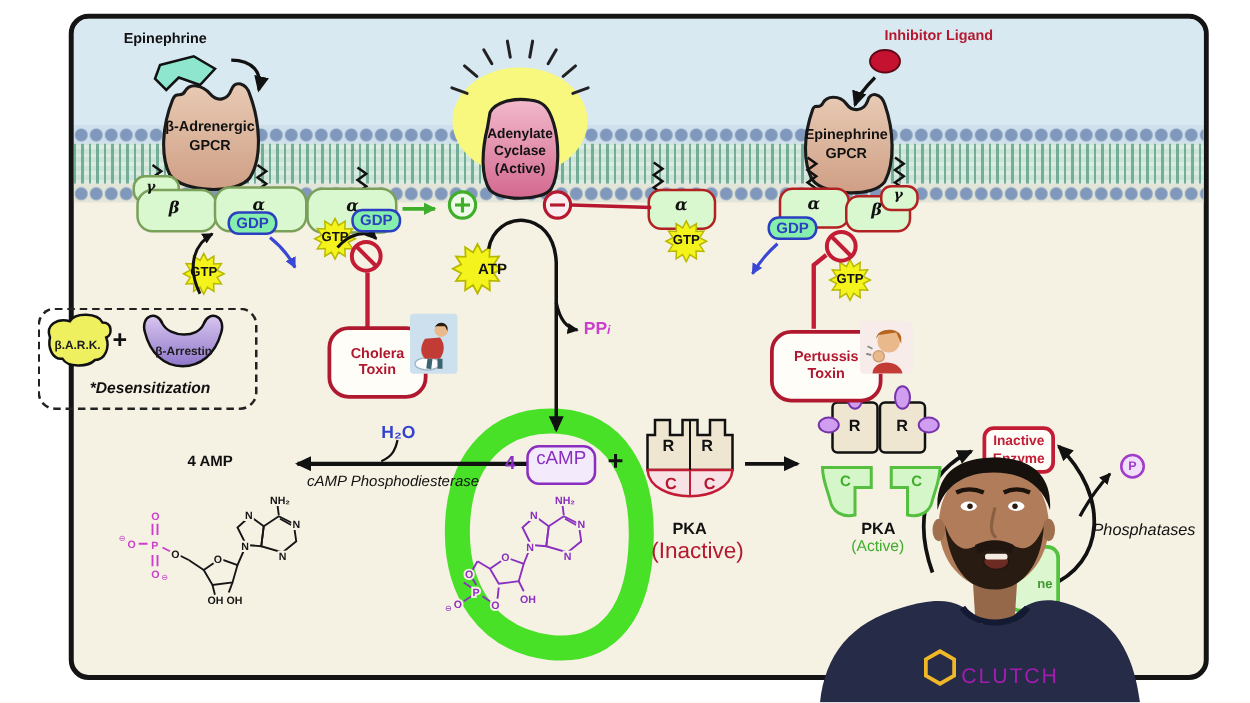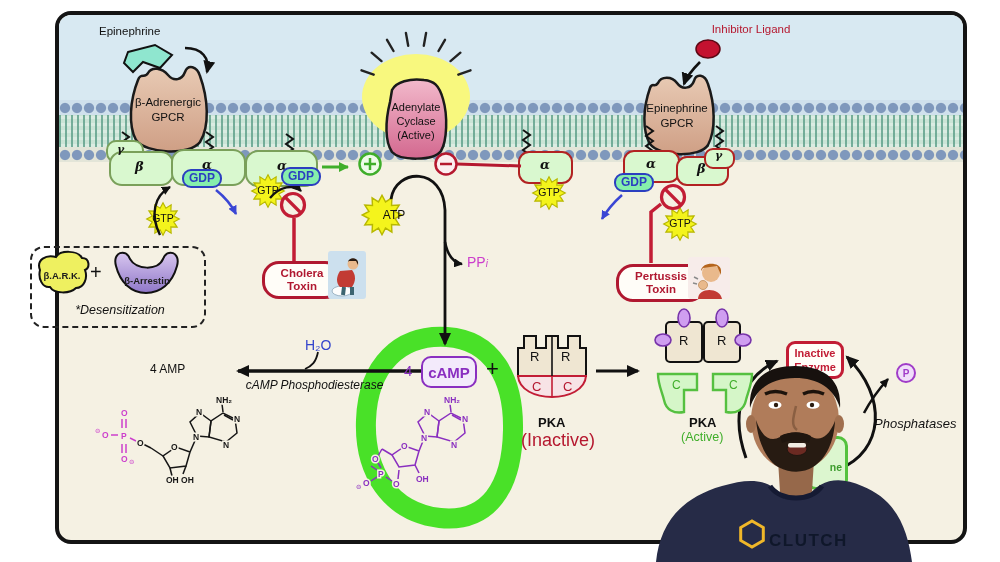--- a/index.html
+++ b/index.html
@@ -11,43 +11,43 @@
   .mem-row{position:absolute;left:0;width:100%;height:15px;
            background-image:radial-gradient(circle at 6px 8px,#7f98bc 4.6px,rgba(0,0,0,0) 5.6px);
            background-size:12px 15px}
   .mem-top{top:85px;background-color:#cfe0ec}
   .mem-bot{top:132px;background-color:#e3e5d8}
   .mem-tails{position:absolute;left:0;top:100px;width:100%;height:32px;background-color:#cbe4d6;
            background-image:repeating-linear-gradient(90deg,rgba(92,158,136,.8) 0 2px,rgba(0,0,0,0) 2px 6px),
                             repeating-linear-gradient(0deg,rgba(255,255,255,.3) 0 3px,rgba(0,0,0,0) 3px 7px)}
   svg.art{position:absolute;left:0;top:0;width:1000px;height:562px;pointer-events:none}
   .lbl{position:absolute;color:#111;white-space:nowrap;line-height:1.1}
-  .b{font-weight:normal}.i{font-style:italic}.ctr{text-align:center}
+  .b{font-weight:bold}.i{font-style:italic}.ctr{text-align:center}
   .red{color:#b5182f}.green{color:#3fae2a}.purple{color:#8a2fc0}
   .magenta{color:#cc3fcc}.blue{color:#3344cc}
   .greek{font-family:"DejaVu Serif",serif;font-style:italic;font-weight:bold;font-size:13px}
   .gdp{position:absolute;border:2px solid #2b3fc0;color:#2b3fc0;background:#86efac;border-radius:9px;
        font-weight:bold;font-size:12px;padding:1px 5px;line-height:1.1}
   .toxin{position:absolute;border:3px solid #b01830;color:#b01830;background:#fffdf8;border-radius:17px;
-         font-weight:bold;font-size:11.5px;text-align:center;line-height:1.15;padding:3px 6px}
+         font-weight:bold;font-size:11.5px;text-align:center;line-height:1.15;padding:13px 6px}
   .desens{position:absolute;left:30px;top:246px;width:172px;height:78px;border:2.5px dashed #222;border-radius:14px}
   .campbox{position:absolute;left:421px;top:356px;width:52px;height:28px;border:2.5px solid #8a2fc0;
-           border-radius:10px;background:#f3eafb;color:#8a2fc0;font-weight:bold;font-size:15px;
-           display:flex;align-items:center;justify-content:center}
+           border-radius:10px;background:#f3eafb;color:#8a2fc0;font-weight:normal;font-size:15px;
+           display:flex;justify-content:center}
   .inactbox{position:absolute;left:786px;top:341px;width:58px;height:38px;border:3px solid #c21d35;
             border-radius:9px;background:#fffdf8;color:#c21d35;font-weight:bold;font-size:11px;
             text-align:center;line-height:1.25;box-sizing:border-box;padding-top:3px}
   .actbox{position:absolute;left:806px;top:436px;width:42px;height:54px;border:3px solid #54c23e;
           border-radius:10px;background:#dcf6cf;box-sizing:border-box}
   .actbox span{position:absolute;right:3px;bottom:14px;color:#3e9c2e;font-size:10.5px;font-weight:bold}
   .pcircle{position:absolute;left:896px;top:363px;width:16px;height:16px;border:2px solid #a03cc8;
            border-radius:50%;background:#f0defa;color:#a03cc8;font-weight:bold;font-size:10px;
            display:flex;align-items:center;justify-content:center}
   .cartoon{position:absolute;border-radius:3px;overflow:hidden}
-  .clutch{position:absolute;left:769px;top:531px;color:#0f172a;font-weight:bold;font-size:17px;
+  .clutch{position:absolute;left:769px;top:531px;color:#a21caf;font-weight:normal;font-size:17px;
           letter-spacing:1.5px}
   .ppi-sub{font-style:italic;font-size:10px}
   text.chB{font:bold 8.5px "Liberation Sans",sans-serif;fill:#161616;paint-order:stroke;stroke:#f5f1e3;stroke-width:3px}
   text.chP{font:bold 8.5px "Liberation Sans",sans-serif;fill:#8a2fc0;paint-order:stroke;stroke:#f5f1e3;stroke-width:3px}
   text.chM{font:bold 8.5px "Liberation Sans",sans-serif;fill:#cc3fcc;paint-order:stroke;stroke:#f5f1e3;stroke-width:3px}
   text.tiny{font:6.5px "Liberation Sans",sans-serif}
   text.des{font:bold 9.5px "Liberation Sans",sans-serif;fill:#1c1c1c;text-anchor:middle}
 </style>
 </head>
 <body>

